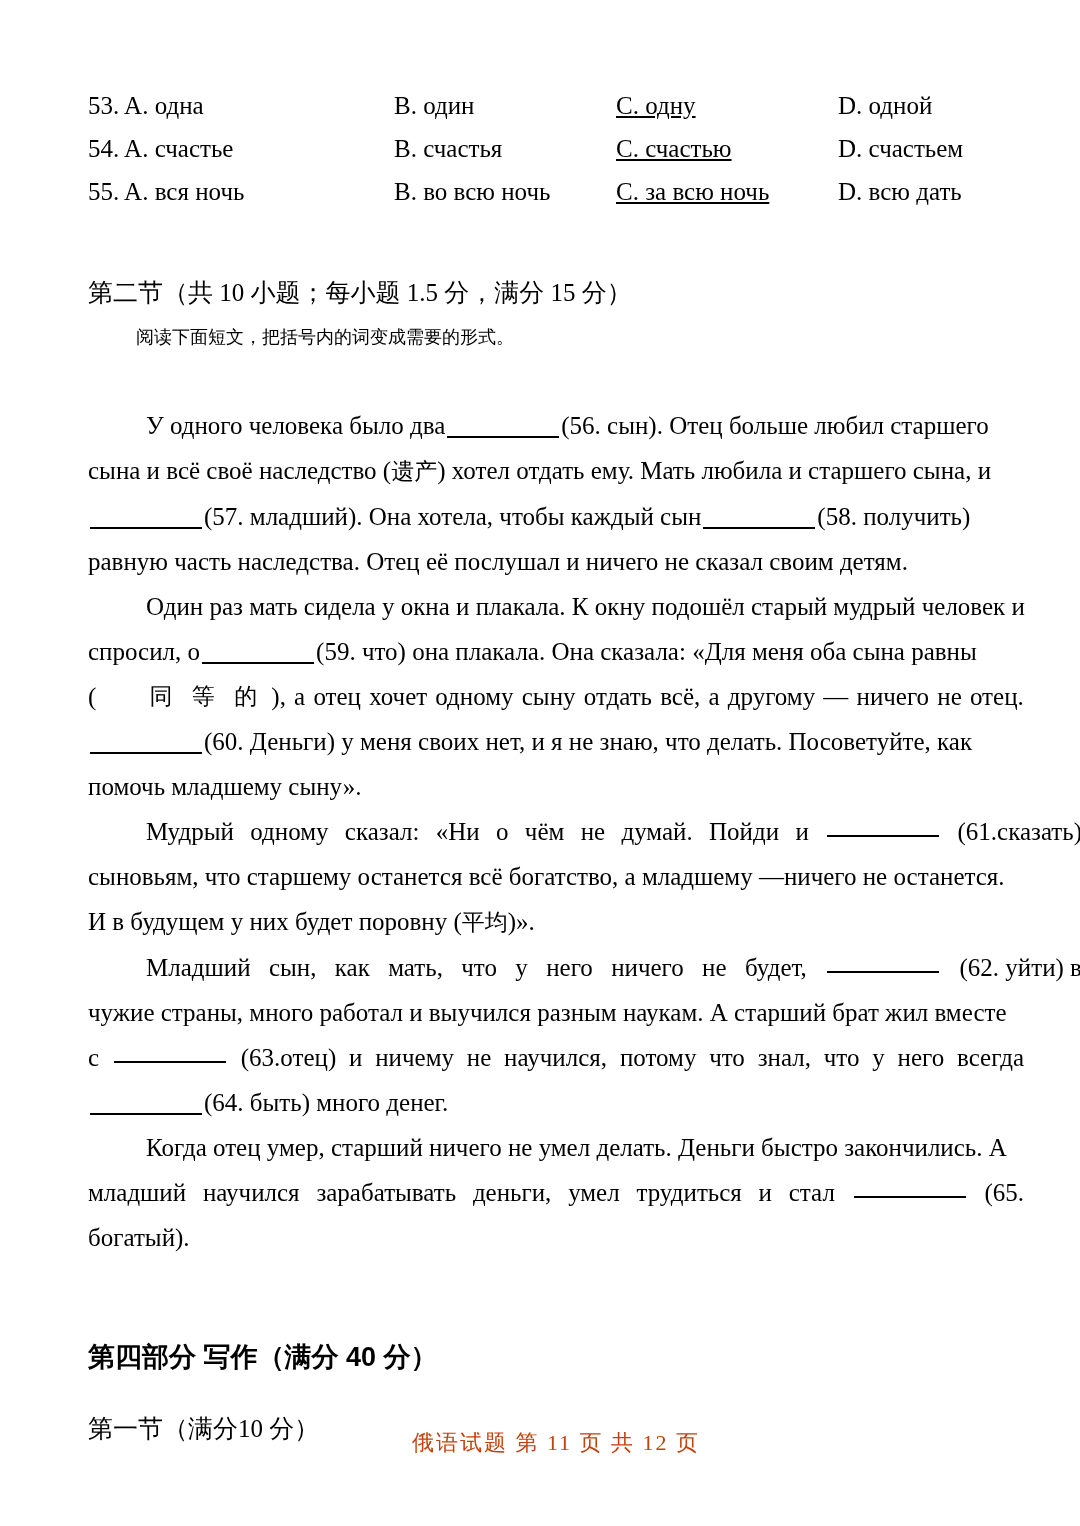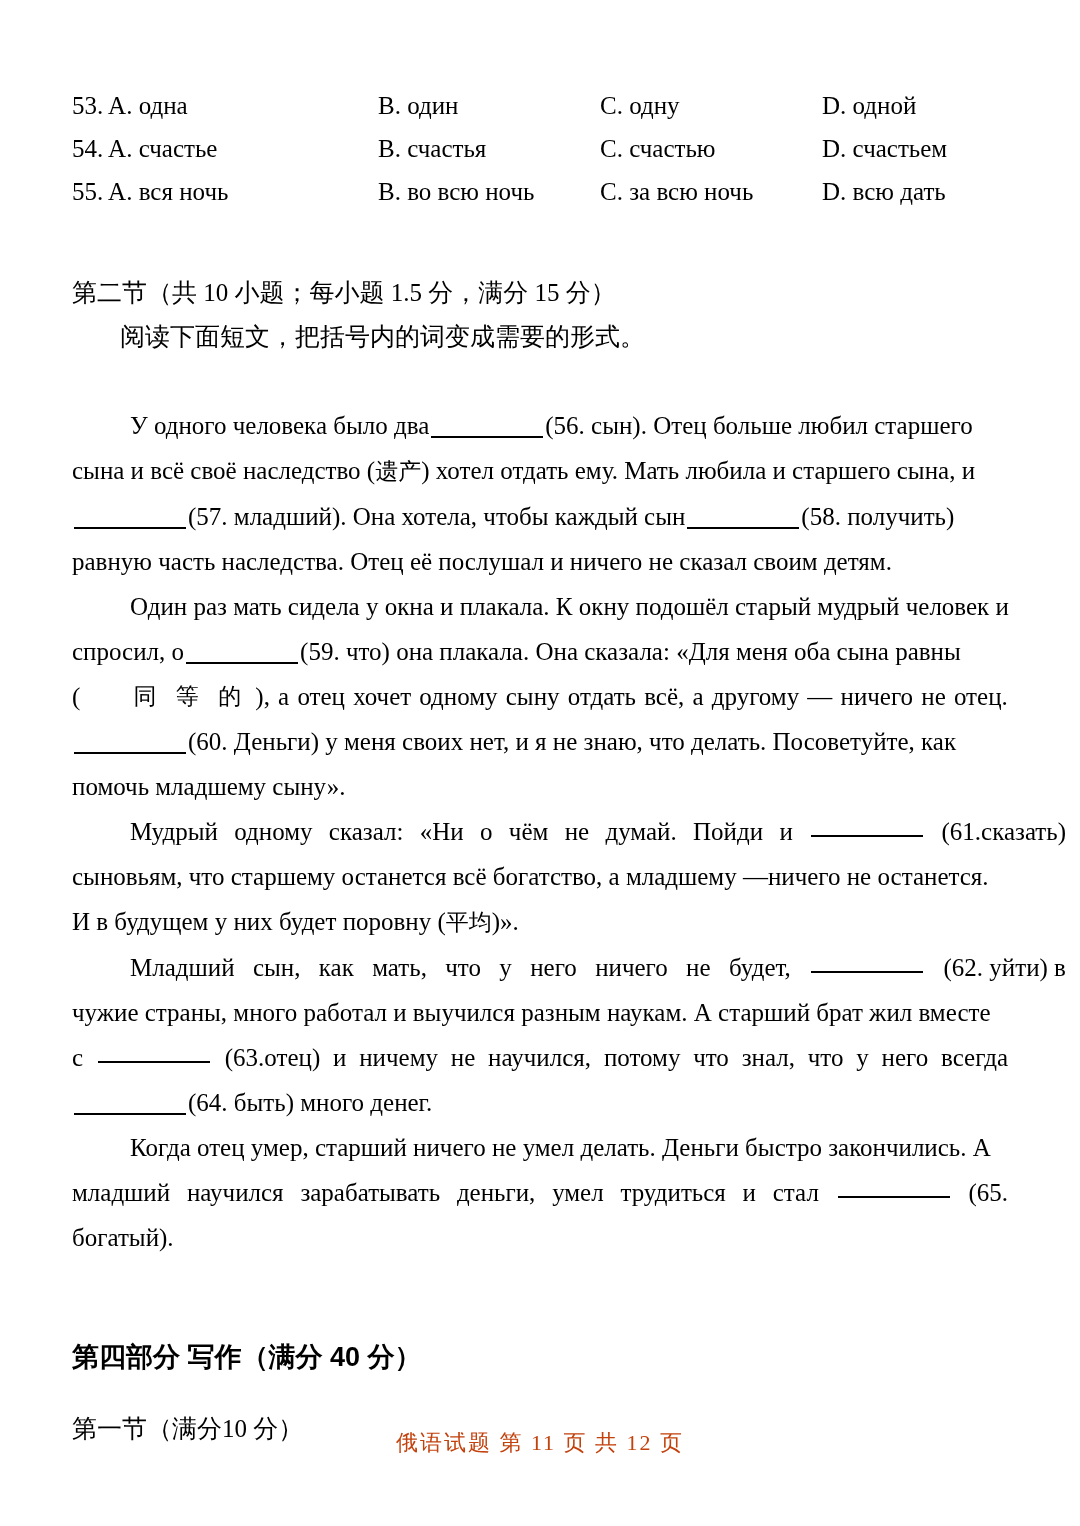--- a/index.html
+++ b/index.html
@@ -11,21 +11,21 @@
     width: 1080px;
     height: 1526px;
     position: relative;
     font-family: "Liberation Serif", "DejaVu Serif", serif;
     color: #000000;
     overflow: hidden;
   }
 
   .page {
     position: absolute;
-    left: 0; top: 0;
+    left: 16px; top: 0;
     width: 980px;
     height: 1526px;
     background: #fff;
   }
 
   .content {
     position: absolute;
     left: 72px;
     top: 84px;
     width: 936px;
@@ -38,32 +38,32 @@
     font-size: 25px;
     line-height: 43px;
     white-space: nowrap;
   }
   .mc-col {
     position: absolute;
     top: 0;
   }
   .mc-a { left: 0px; }
   .mc-b { left: 306px; }
-  .mc-c { left: 528px; }
+  .mc-c { left: 528px; text-decoration: underline; }
   .mc-d { left: 750px; }
 
   
   .sec-head {
     font-size: 25px;
     line-height: 44px;
     margin-top: 18px;
     white-space: nowrap;
   }
   .sec-sub {
-    font-size: 25px;
+    font-size: 18px;
     line-height: 44px;
     text-indent: 48px;
     white-space: nowrap;
   }
 
   
   .passage {
     margin-top: 44px;
   }
   .para {

